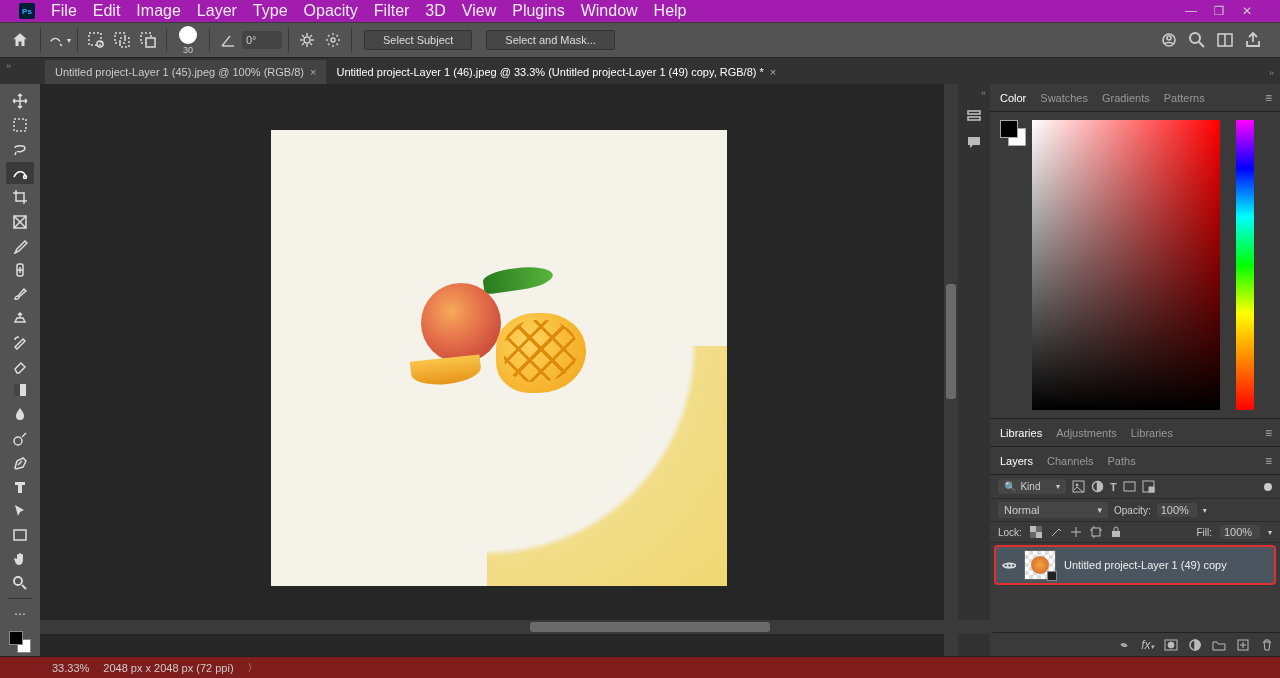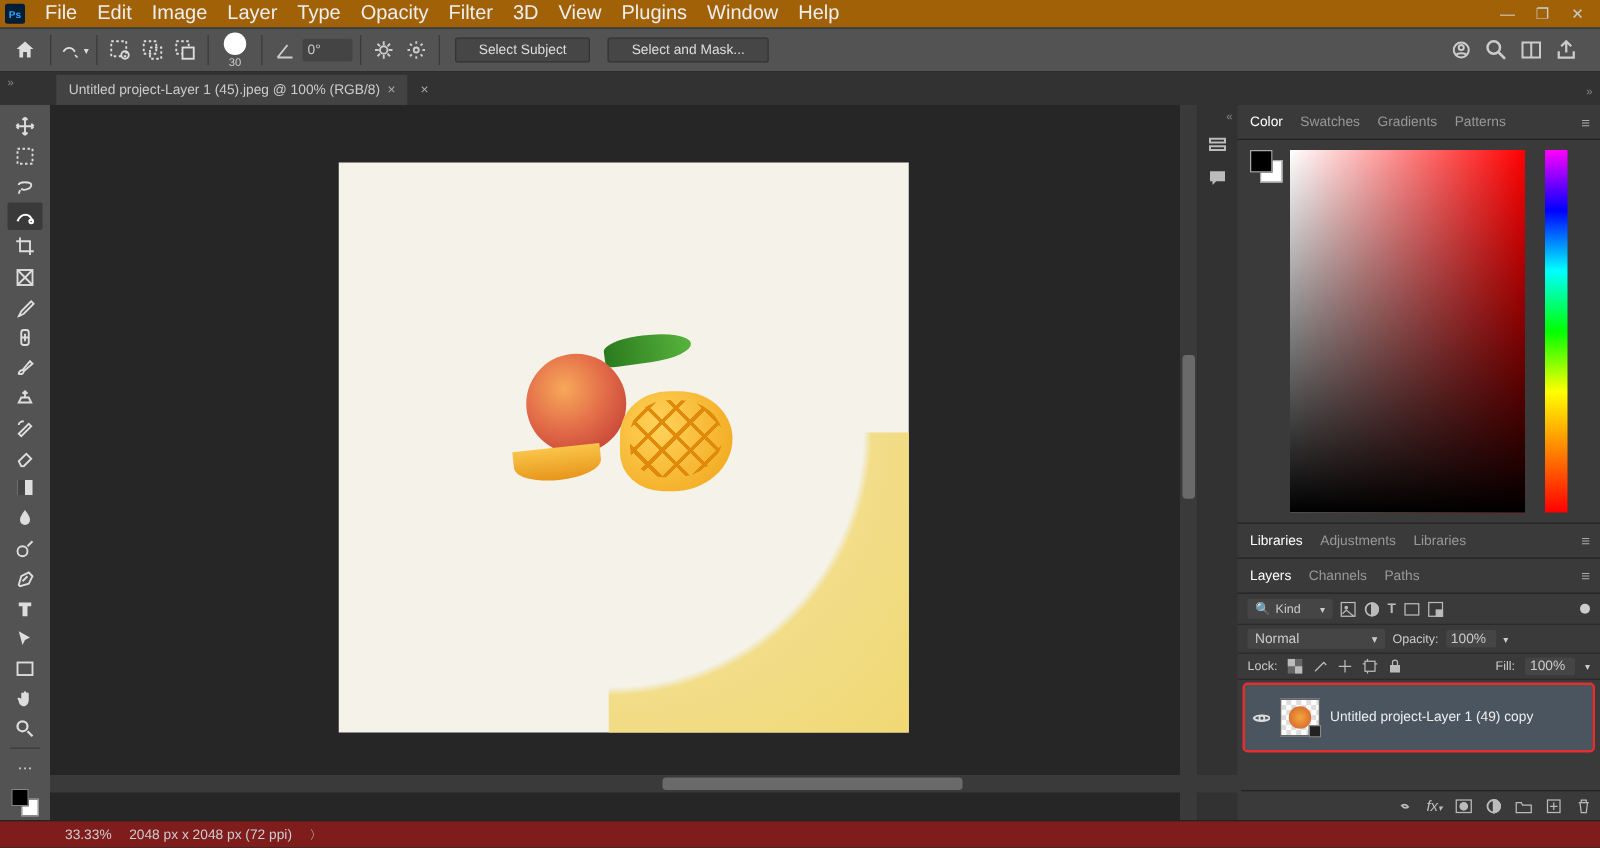--- a/index.html
+++ b/index.html
@@ -1,20 +1,20 @@
 <!DOCTYPE html>
 <html><head>
 <meta charset="utf-8">
 <style>
 * { box-sizing: border-box; margin: 0; padding: 0; user-select: none; }
 body { font-family: "Segoe UI", Tahoma, sans-serif; font-size: 11px; color: #ccc; background: #323232; width: 1280px; height: 678px; overflow: hidden; }
 .app { display: flex; flex-direction: column; height: 678px; }
 
 
-.menubar { background: #a16207; height: 22px; display: flex; align-items: center; padding: 0 4px; }
+.menubar { background: #a21caf; height: 22px; display: flex; align-items: center; padding: 0 19px; }
 .ps-logo { width: 16px; height: 16px; background: #001e36; color: #31a8ff; font-size: 8px; font-weight: bold; display: flex; align-items: center; justify-content: center; border-radius: 2px; margin-right: 8px; }
 .menu-item { padding: 2px 8px; cursor: pointer; font-size: 16px; color: #eee; }
 .win-controls { margin-left: auto; display: flex; }
 .win-btn { width: 28px; height: 20px; display: flex; align-items: center; justify-content: center; color: #ccc; font-size: 12px; }
 
 
 .optbar { background: #535353; border-top: 1px solid #383838; border-bottom: 1px solid #222; height: 36px; display: flex; align-items: center; padding: 0 6px; gap: 2px; }
 .home-btn { width: 28px; height: 28px; display: flex; align-items: center; justify-content: center; }
 .opt-icon { width: 24px; height: 24px; display: flex; align-items: center; justify-content: center; color: #ddd; }
 .sep { width: 1px; height: 24px; background: #3a3a3a; margin: 0 4px; }
@@ -83,21 +83,21 @@
 .ficon { font-size:11px; color:#bbb; }
 .dot { width:8px; height:8px; border-radius:50%; background:#ccc; margin-left:auto;}
 .blend-row { display:flex; align-items:center; padding:3px 8px; gap:6px; border-bottom:1px solid #2a2a2a;}
 .dd { background:#454545; padding:2px 6px; border-radius:2px; font-size:11px; display:flex; align-items:center; gap:8px; min-width:110px;}
 .dd .chev { margin-left:auto; font-size:9px;}
 .lbl { font-size:10px; color:#ccc; }
 .pct { background:#454545; padding:1px 4px; font-size:11px; border-radius:2px; width:40px;}
 .lock-row { display:flex; align-items:center; padding:3px 8px; gap:8px; border-bottom:1px solid #2a2a2a;}
 .lock-row .lic { font-size:11px; color:#bbb;}
 .layer-list { flex:1; overflow:auto; padding:4px 6px;}
-.layer { display:flex; align-items:center; height:52px; padding:0 6px; gap:8px; border-radius:2px;}
+.layer { display:flex; align-items:center; height:36px; padding:0 6px; gap:8px; border-radius:2px;}
 .layer.selected { background:#4a5560; outline:2px solid #e03030; }
 .eye { width:14px; height:14px; display:flex; align-items:center; color:#ddd; font-size:13px;}
 .thumb { width:32px; height:30px; background:#fff; background-image:repeating-conic-gradient(#ddd 0 25%, #fff 0 50%); background-size:8px 8px; border:1px solid #666; position:relative;}
 .thumb .mini { position:absolute; left:6px; top:5px; width:18px; height:18px; background:radial-gradient(circle,#f2a83c,#d15a2a); border-radius:50%;}
 .thumb .smart { position:absolute; right:-2px; bottom:-2px; width:10px; height:10px; background:#222; border:1px solid #888;}
 .lname { font-size:11px; color:#eee; }
 .layers-bottom { height:24px; border-top:1px solid #222; display:flex; align-items:center; justify-content:flex-end; padding:0 6px; gap:10px;}
 .lbic { font-size:12px; color:#bbb;}
 
 
@@ -220,20 +220,21 @@
     </div>
   </div>
 
   <div class="tabstrip">
     <div class="tabchev">»</div>
     <div class="filetab">
       <span>Untitled project-Layer 1 (45).jpeg @ 100% (RGB/8)</span>
       <span class="closex">×</span>
     </div>
     <div class="filetab active">
+      <span>Untitled project-Layer 1 (46).jpeg @ 33.3% (Untitled project-Layer 1 (49) copy, RGB/8) *</span>
       <span class="closex">×</span>
     </div>
   </div>
 
   <div class="main">
 
     <div class="toolbox">
       <div class="tool">
           <svg width="16" height="16" fill="none" stroke="#ddd" stroke-width="1.5">
             <path d="M8 1v14M1 8h14M8 1l-2 2M8 1l2 2M8 15l-2-2M8 15l2-2M1 8l2-2M1 8l2 2M15 8l-2-2M15 8l-2 2"></path>

